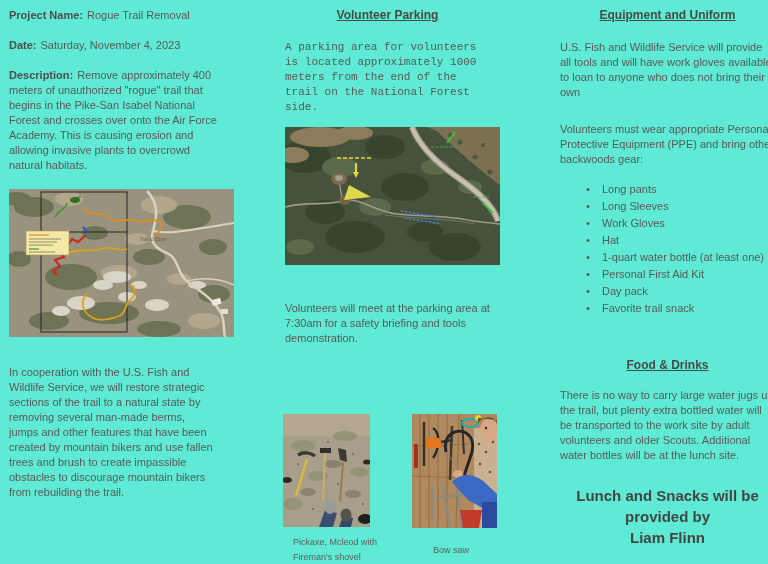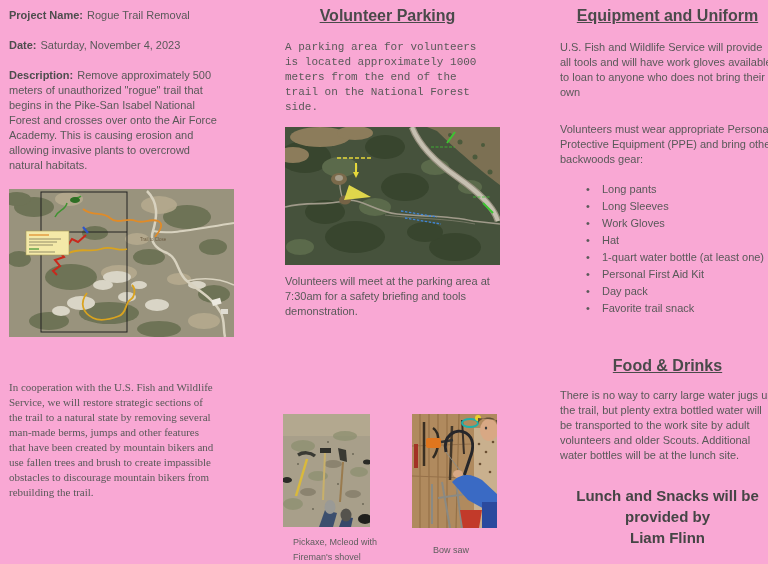--- a/index.html
+++ b/index.html
@@ -1,33 +1,33 @@
 <!DOCTYPE html>
 <html><head>
 <meta charset="utf-8">
 <style>
   html,body{margin:0;padding:0;background:#ffffff;}
   .page{
-    position:relative;width:768px;height:564px;background:#f9a8d4;overflow:hidden;
+    position:relative;width:768px;height:564px;background:#5eead4;overflow:hidden;
     font-family:"Liberation Sans","DejaVu Sans",sans-serif;
     color:#595959;font-size:11px;line-height:15px;
   }
   .col{position:absolute;top:8px;}
   #col-left{left:9px;width:208px;}
   #col-mid{left:285px;width:205px;}
   #col-right{left:560px;width:215px;}
   p{margin:0 0 15px 0;}
   b,.lbl{font-weight:bold;color:#4d4d4d;}
   .lbl-val{margin-left:4px;}
   .heading{
     text-align:center;font-weight:bold;text-decoration:underline;
-    font-size:16px;line-height:15px;color:#4a4a4a;margin:0;
+    font-size:12px;line-height:15px;color:#4a4a4a;margin:0;
   }
   .mt17{margin-top:17px;} .mt12{margin-top:12px;} .mt20{margin-top:20px;}
-  .mt18{margin-top:5px;} .mt22{margin-top:22px;} .mt25{margin-top:39px;font-family:Liberation Serif, serif;}
+  .mt18{margin-top:32px;} .mt22{margin-top:22px;} .mt25{margin-top:24px;}
   .img-frame{display:block;}
   .map-wrap{margin-top:16px;}
   .gear-list{list-style:none;margin:14px 0 0 0;padding:0 0 0 42px;}
   .gear-list li{position:relative;line-height:17px;}
   .gear-list li::before{content:"\2022";position:absolute;left:-16px;color:#595959;}
   .photos-row{position:absolute;top:406px;left:-2px;display:flex;gap:42px;}
   .captions{position:absolute;top:527px;left:0;width:220px;font-size:9px;line-height:15px;color:#5e5e5e;}
   .cap-left{position:absolute;left:8px;top:0;width:110px;}
   .cap-right{position:absolute;left:148px;top:0;margin-top:8px;}
   .bottom-right{position:absolute;left:0;top:350px;width:215px;}
@@ -41,21 +41,21 @@
 <div class="page">
 
   <div class="col" id="col-left">
     <p>
       <span class="lbl">Project Name:</span><span class="lbl-val">Rogue Trail Removal</span>
     </p>
     <p>
       <span class="lbl">Date:</span><span class="lbl-val">Saturday, November 4, 2023</span>
     </p>
     <p style="margin-bottom:0;">
-      <span class="lbl">Description:</span><span class="lbl-val">Remove approximately 500 meters of unauthorized "rogue" trail that begins in the Pike-San Isabel National Forest and crosses over onto the Air Force Academy. This is causing erosion and allowing invasive plants to overcrowd natural habitats.</span>
+      <span class="lbl">Description:</span><span class="lbl-val">Remove approximately 400 meters of unauthorized "rogue" trail that begins in the Pike-San Isabel National Forest and crosses over onto the Air Force Academy. This is causing erosion and allowing invasive plants to overcrowd natural habitats.</span>
     </p>
 
     <div class="map-wrap img-frame">
       <svg width="225" height="148" viewBox="0 0 225 148">
         <rect width="225" height="148" fill="#99937d"></rect>
         <g fill="#6e7356">
           <ellipse cx="25" cy="18" rx="20" ry="10"></ellipse>
             <ellipse cx="62" cy="88" rx="26" ry="13"></ellipse>
           <ellipse cx="100" cy="124" rx="30" ry="11"></ellipse>
             <ellipse cx="178" cy="28" rx="24" ry="12"></ellipse>

